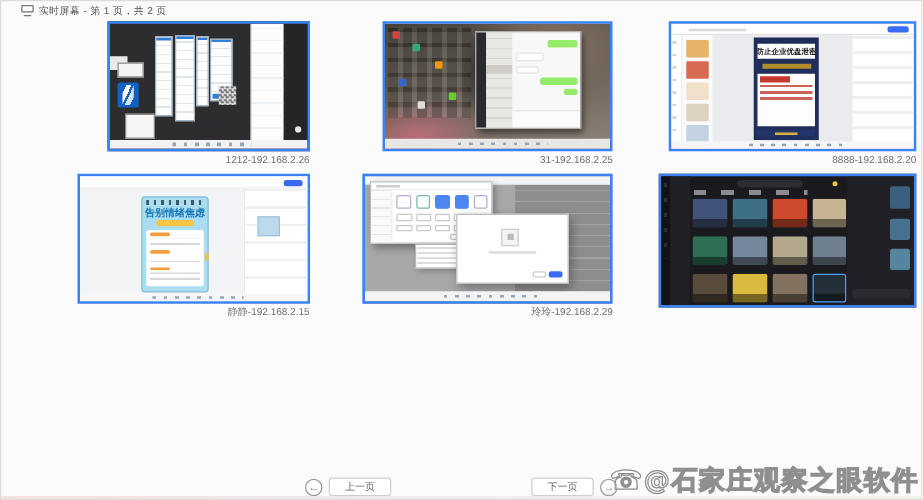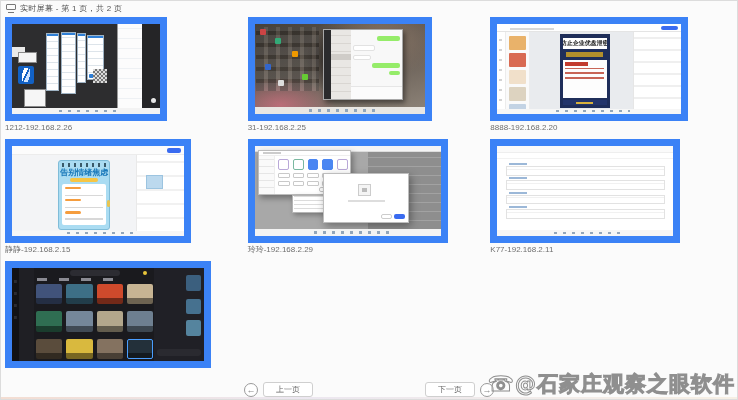--- a/index.html
+++ b/index.html
@@ -1,31 +1,31 @@
 <!DOCTYPE html>
 <html><head>
 <meta charset="utf-8">
 <style>
   *{margin:0;padding:0;box-sizing:border-box}
   html,body{width:738px;height:400px;overflow:hidden}
   body{font-family:"Liberation Sans","DejaVu Sans",sans-serif;background:#fbfbfb;position:relative}
 
   
   .app{position:absolute;inset:0;background:#fbfbfb;border:1px solid #dcdcdc}
-  .titlebar{position:absolute;top:0;left:0;right:0;height:14px;display:flex;align-items:center;gap:4px;padding-left:5px}
+  .titlebar{position:absolute;top:0;left:0;right:0;height:14px;display:flex;align-items:center;gap:4px;padding-left:16px}
   .title-text{font-size:8px;color:#555;letter-spacing:.3px}
   .monitor-icon{width:10px;height:9px;position:relative}
   .monitor-icon .scr{position:absolute;left:0;top:0;width:10px;height:6px;border:1px solid #777;border-radius:1px}
   .monitor-icon .base{position:absolute;left:2px;bottom:0;width:6px;height:1px;background:#777}
   .bottom-edge{position:absolute;left:0;right:0;bottom:0;height:2px;background:linear-gradient(90deg,#f3ddd2,#ece7f0 40%,#f6efe4)}
 
   
   .grid{position:absolute;top:14px;left:4px;right:4px;bottom:18px;display:grid;grid-template-columns:1fr 1fr 1fr;grid-template-rows:1fr 1fr 1fr}
-  .cell{display:flex;flex-direction:column;align-items:flex-start;padding-top:2px}
-  .thumb{position:relative;overflow:hidden;border:7px solid #3b82f6;background:#fff;flex:0 0 auto}
+  .cell{display:flex;flex-direction:column;align-items:flex-end;padding-top:2px}
+  .thumb{position:relative;overflow:hidden;border:2px solid #3b82f6;background:#fff;flex:0 0 auto}
   .caption{font-size:8px;color:#6f6f6f;margin-top:2px;height:10px;line-height:10px;white-space:nowrap}
   .thumb>div,.thumb div{position:absolute}
 
   
   .s1{width:162px;height:104px;background:#2d2d2f}
   .s2{width:184px;height:104px}
   .s3{width:198px;height:104px;background:#e9ebee}
   .s4{width:186px;height:104px;background:#fff}
   .s5{width:200px;height:104px;background:#a8a8a8}
   .s6{width:196px;height:104px;background:#161619}
@@ -351,32 +351,20 @@
           <div class="s5-b-cap"></div>
           <div class="s5-b-gray"></div>
           <div class="s5-b-blue"></div>
         </div>
         <div class="s5-task dots"></div>
       </div>
       <div class="caption">玲玲-192.168.2.29</div>
     </div>
 
 
-    <div class="cell">
-      <div class="thumb s7">
-        <div class="s7-top"></div>
-        <div class="s7-bar2"></div>
-        <div class="s7-tbl s7-t1"></div>
-        <div class="s7-tbl s7-t2"></div>
-        <div class="s7-tbl s7-t3"></div>
-        <div class="s7-tbl s7-t4"></div>
-        <div class="s7-task dots"></div>
-      </div>
-      <div class="caption">K77-192.168.2.11</div>
-    </div>
 
 
     <div class="cell">
       <div class="thumb s9">
         <div class="s9-rail1"></div>
         <div class="s9-rail2"></div>
         <div class="s9-search"></div>
         <div class="s9-ydot"></div>
         <div class="s9-tabs"></div>
         <div class="s9-grid">

